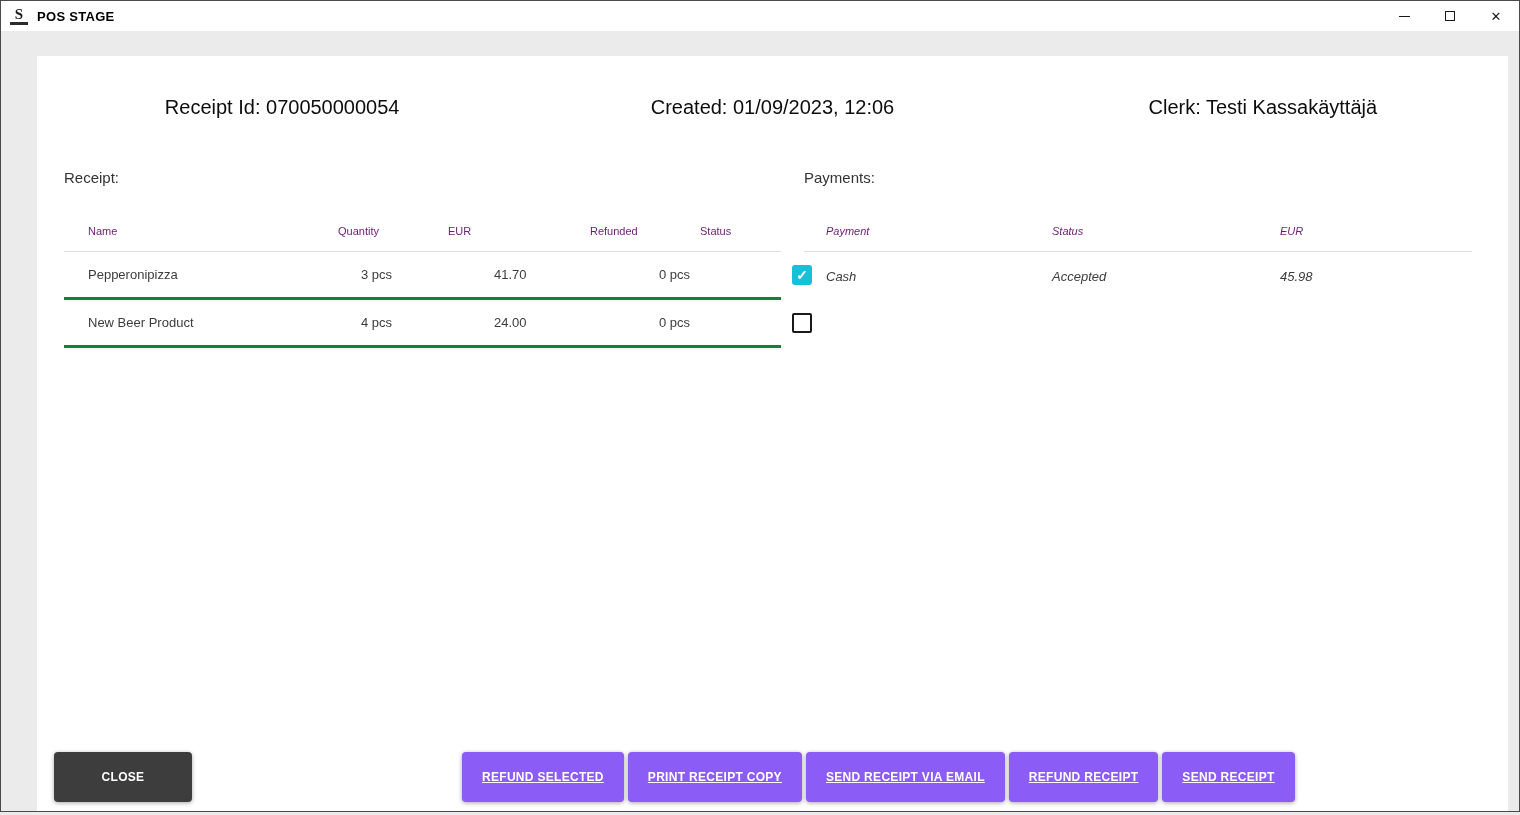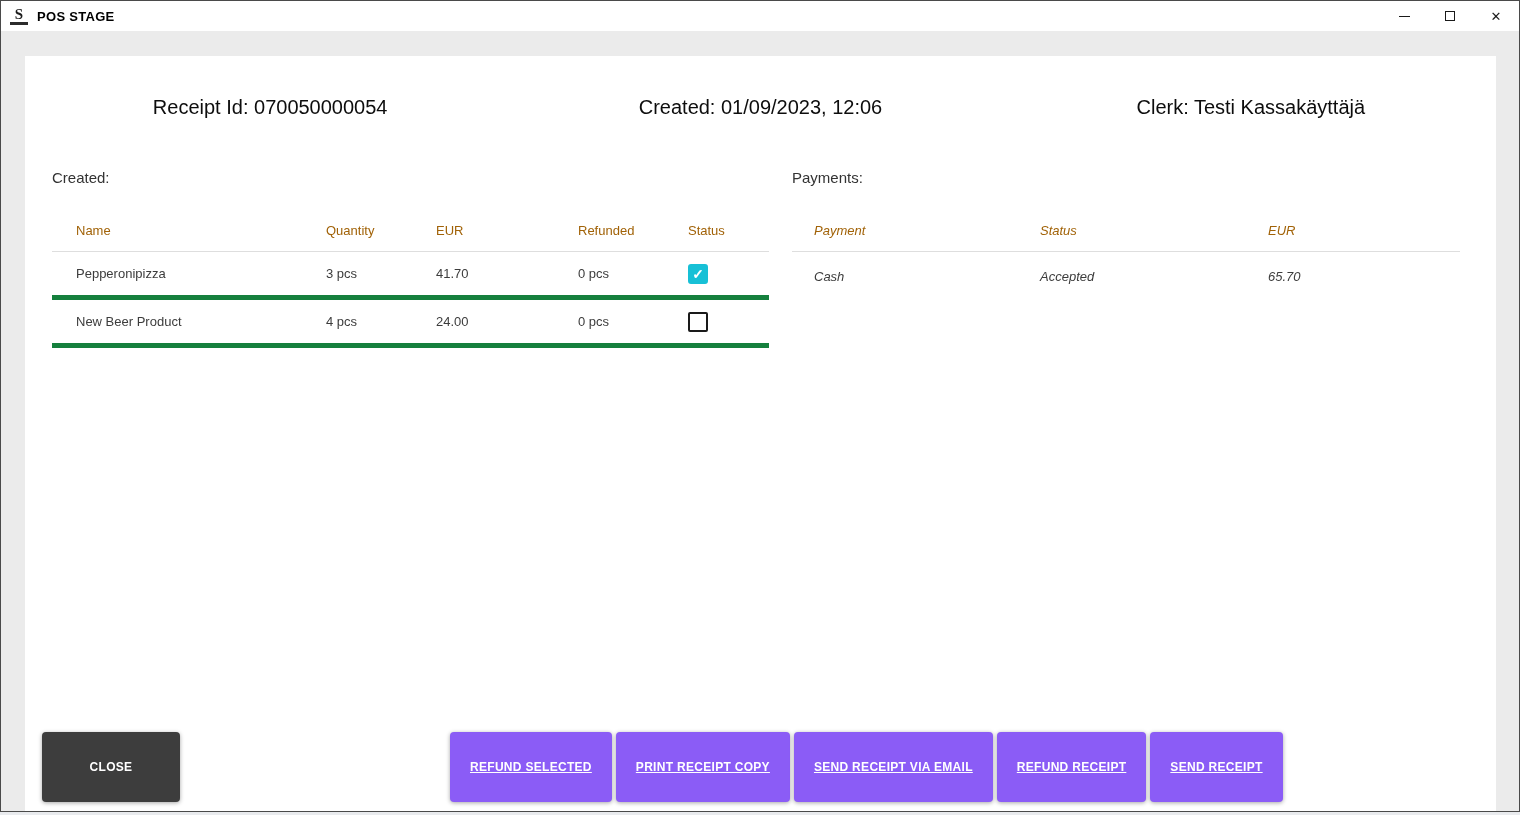--- a/index.html
+++ b/index.html
@@ -21,50 +21,50 @@
   .titlebar-title { margin-left:9px; font-size:13px; font-weight:600; color:#000;
                     letter-spacing:0.3px; }
   .win-controls { position:absolute; right:0; top:0; height:30px; display:flex; }
   .win-btn { width:46px; height:30px; display:flex; align-items:center;
              justify-content:center; color:#1a1a1a; cursor:default; }
   .glyph-min { display:block; width:11px; height:0; border-top:1px solid #1a1a1a; }
   .glyph-max { display:block; width:10px; height:10px; border:1px solid #1a1a1a; }
   .glyph-close { font-size:13px; line-height:1; }
 
   
-  .card { position:absolute; left:24px; top:55px; width:1471px; bottom:0;
+  .card { position:absolute; left:36px; top:55px; width:1471px; bottom:0;
           background:#ffffff; }
 
   .receipt-header { display:flex; margin-top:40px; }
   .receipt-header .col { flex:1; text-align:center; font-size:20px; color:#0d0d0d; }
 
   .section-title { font-size:15px; color:#333; line-height:20px; }
 
   .products { position:absolute; left:27px; top:112px; width:717px; }
   .payments { position:absolute; left:767px; top:112px; width:668px; }
 
   .table { margin-top:22px; }
   .prod-grid { display:grid; grid-template-columns:250px 110px 142px 110px 1fr; }
   .pay-grid  { display:grid; grid-template-columns:226px 228px 1fr;font-style:italic; }
   .thead { height:42px; align-items:center; border-bottom:1px solid #dedede; }
-  .th { font-size:13px; color:#a16207; padding-left:24px; }
+  .th { font-size:11px; color:#701a75; padding-left:24px; }
   .pay-grid .th, .pay-grid .td { padding-left:22px; }
   .trow { height:48px; align-items:center; }
-  .prod-grid.trow { border-bottom:5px solid #15803d; }
+  .prod-grid.trow { border-bottom:3px solid #15803d;gap:23px; }
   .td { font-size:13px; color:#3c3c3c; padding-left:24px; }
 
   .checkbox { width:20px; height:20px; margin-left:24px; border-radius:2px;
               border:2px solid #1a1a1a; background:#fff;
               display:flex; align-items:center; justify-content:center; cursor:pointer; }
   .checkbox .check-glyph { display:none; color:#fff; font-size:14px; font-weight:bold; line-height:1; }
   .checkbox.checked { border-color:#17c0d6; background:#17c0d6; border-radius:3px; }
   .checkbox.checked .check-glyph { display:block; }
 
   
-  .btn { height:70px; border:none; border-radius:4px; color:#fff; font-weight:bold;
+  .btn { height:50px; border:none; border-radius:4px; color:#fff; font-weight:bold;
          font-size:12px; letter-spacing:0.3px; padding:0 20px; cursor:pointer;
          font-family:"Liberation Sans", sans-serif;
          box-shadow:0 1px 4px rgba(0,0,0,0.35); }
   .btn-close { position:absolute; left:17px; bottom:9px; width:138px; background:#3d3d3d; }
   .actions { position:absolute; left:425px; bottom:9px; display:flex; gap:4px; }
   .btn-teal { background:#8b5cf6;text-decoration:underline; }
 </style>
 </head>
 <body>
 
@@ -88,21 +88,21 @@
 
   <div class="card">
 
     <div class="receipt-header">
       <div class="col">Receipt Id: 070050000054</div>
       <div class="col">Created: 01/09/2023, 12:06</div>
       <div class="col">Clerk: Testi Kassakäyttäjä</div>
     </div>
 
     <div class="products">
-      <div class="section-title">Created:</div>
+      <div class="section-title">Receipt:</div>
       <div class="table">
         <div class="prod-grid thead">
           <div class="th">Name</div>
           <div class="th">Quantity</div>
           <div class="th">EUR</div>
           <div class="th">Refunded</div>
           <div class="th">Status</div>
         </div>
 
         <div class="prod-grid trow">
@@ -131,21 +131,21 @@
       <div class="section-title">Payments:</div>
       <div class="table">
         <div class="pay-grid thead">
           <div class="th">Payment</div>
           <div class="th">Status</div>
           <div class="th">EUR</div>
         </div>
         <div class="pay-grid trow">
           <div class="td">Cash</div>
           <div class="td">Accepted</div>
-          <div class="td">65.70</div>
+          <div class="td">45.98</div>
         </div>
       </div>
     </div>
 
     <button class="btn btn-close">CLOSE</button>
     <div class="actions">
       <button class="btn btn-teal">REFUND SELECTED</button>
       <button class="btn btn-teal">PRINT RECEIPT COPY</button>
       <button class="btn btn-teal">SEND RECEIPT VIA EMAIL</button>
       <button class="btn btn-teal">REFUND RECEIPT</button>

